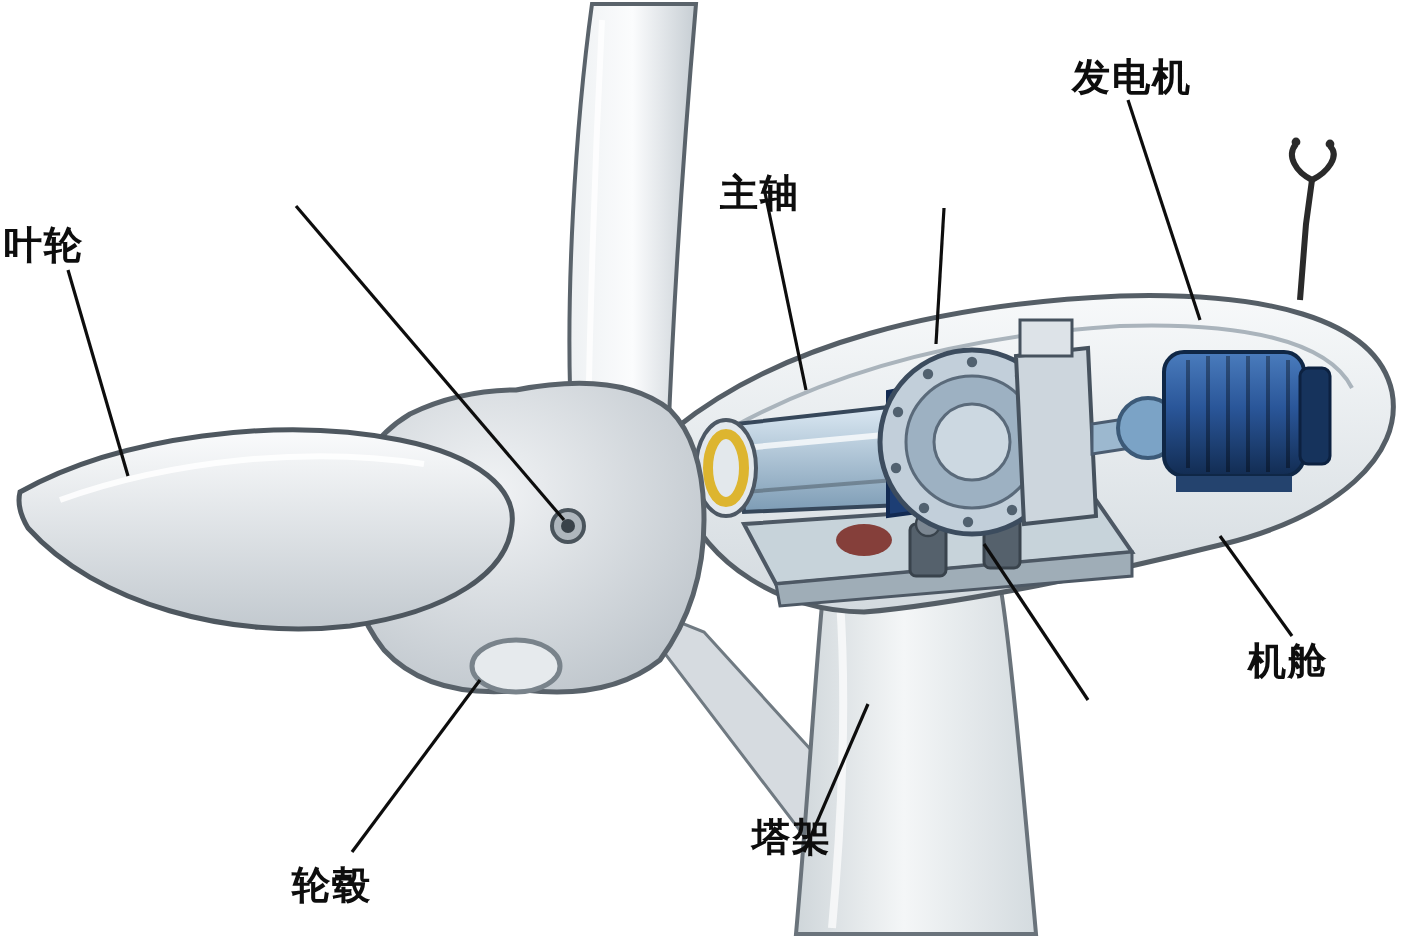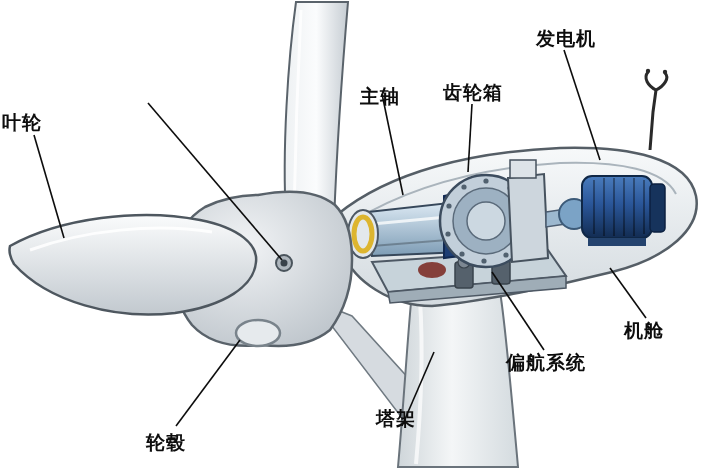--- a/index.html
+++ b/index.html
@@ -166,20 +166,18 @@
       <line x1="564" y1="50" x2="600" y2="160"></line>
       <line x1="646" y1="318" x2="610" y2="268"></line>
       <line x1="544" y1="350" x2="492" y2="272"></line>
       <line x1="176" y1="426" x2="240" y2="340"></line>
       <line x1="402" y1="426" x2="434" y2="352"></line>
     </g>
   </svg>
 
   <div class="part-label" style="left:2px;top:110px">叶轮</div>
   <div class="part-label" style="left:360px;top:84px">主轴</div>
-  <div class="part-label" style="left:443px;top:80px">齿轮箱</div>
   <div class="part-label" style="left:536px;top:26px">发电机</div>
   <div class="part-label" style="left:624px;top:318px">机舱</div>
-  <div class="part-label" style="left:506px;top:350px">偏航系统</div>
   <div class="part-label" style="left:146px;top:430px">轮毂</div>
   <div class="part-label" style="left:376px;top:406px">塔架</div>
 
 </div>
 
 </body></html>

